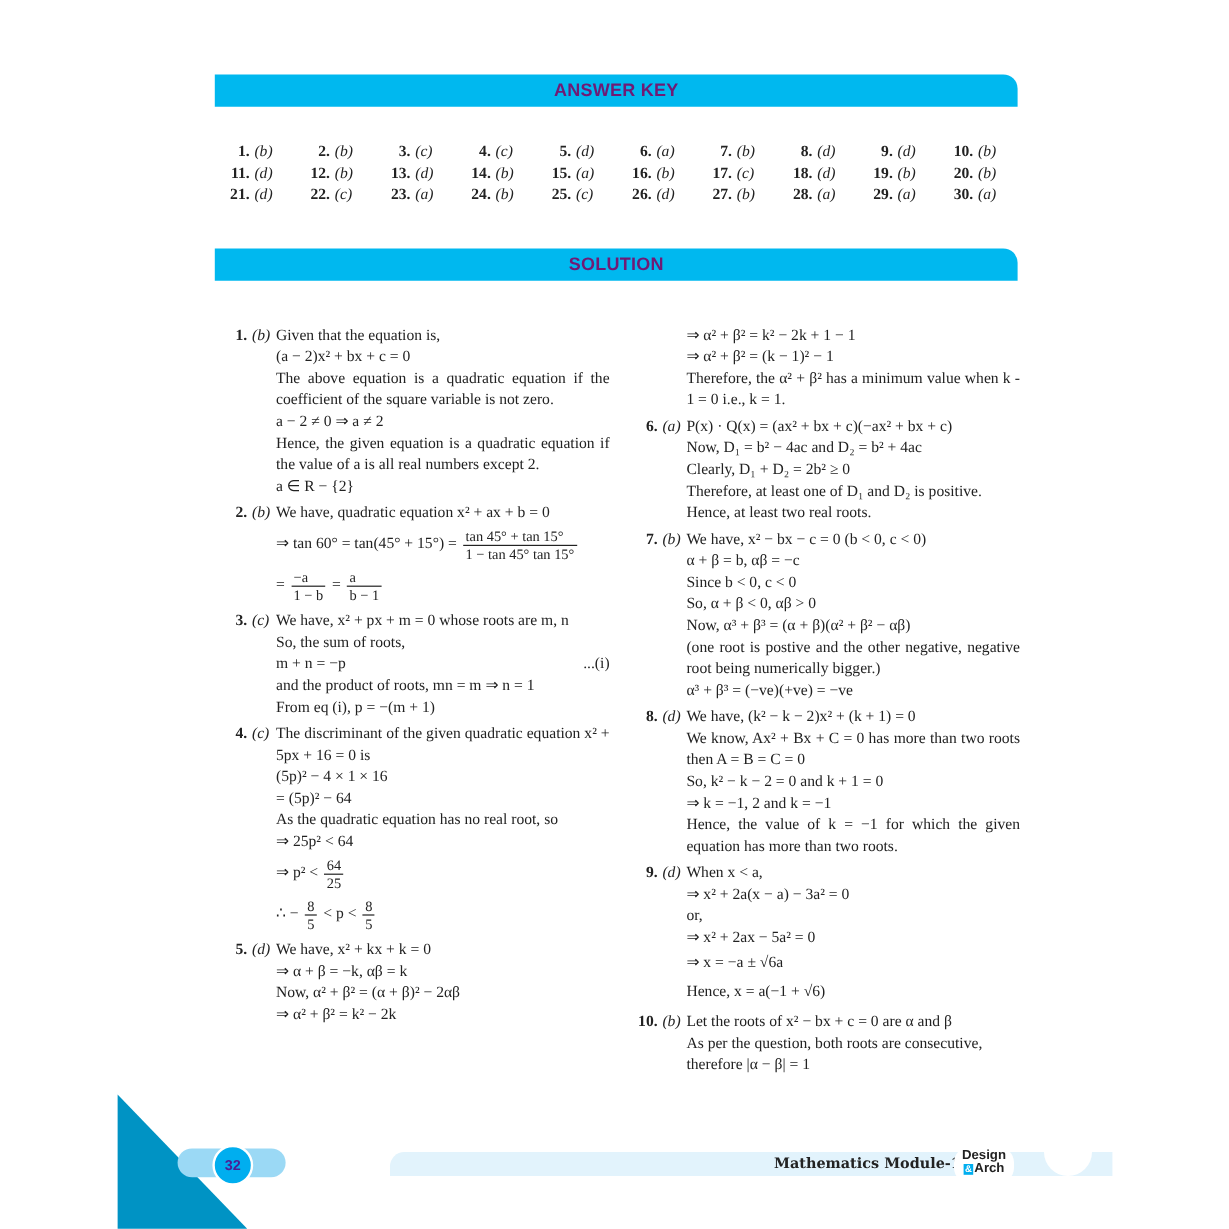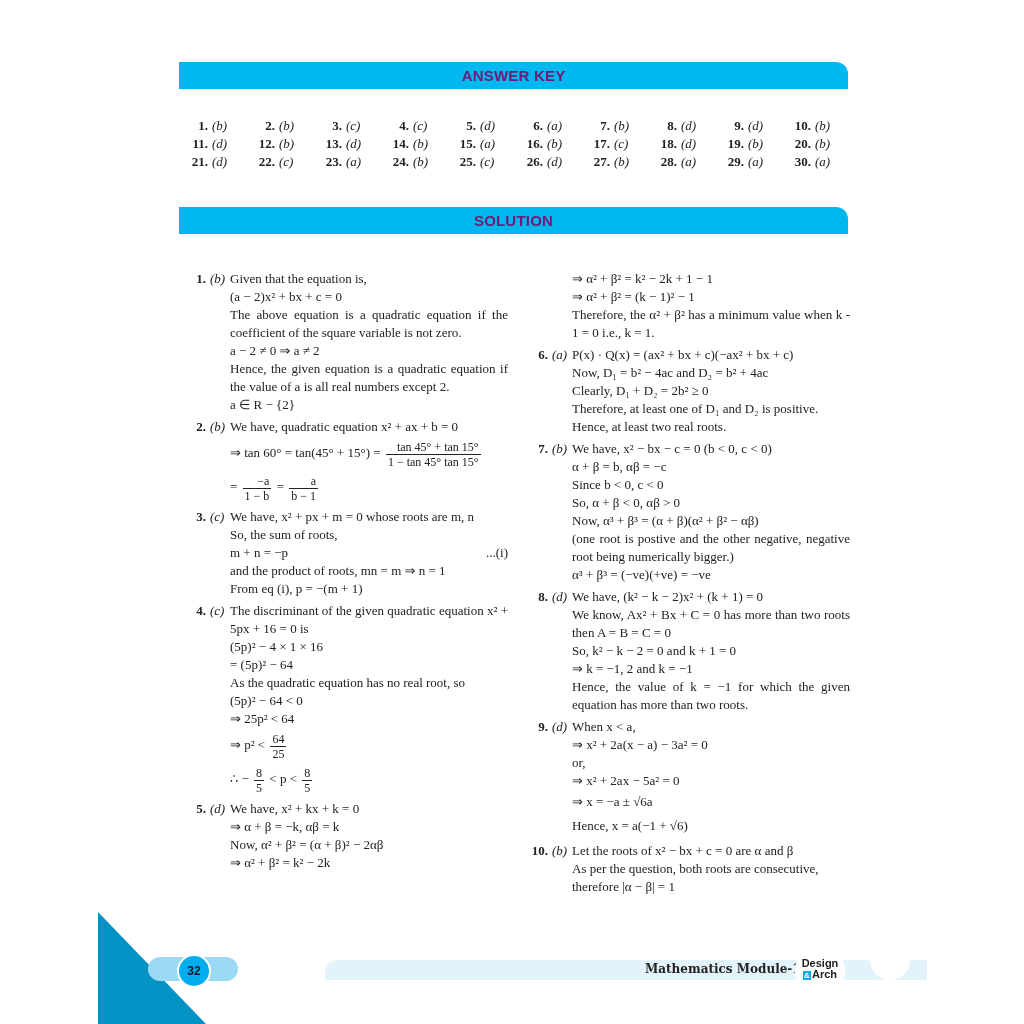--- a/index.html
+++ b/index.html
@@ -17,30 +17,30 @@
   .ak-ans { font-style:italic; }
   .col { position:absolute; top:270px; width:320px; font-size:13px; line-height:18px; }
   #col-left { left:188px; }
   #col-right { left:530px; }
   .q { position:relative; padding-left:42px; margin-bottom:4px; }
   .qn { position:absolute; left:0; top:0; font-weight:bold; width:18px; text-align:right; }
   .qa { position:absolute; left:22px; top:0; font-style:italic; }
   .ln { display:block; }
   .just { text-align:justify; text-align-last:left; }
   .cont { padding-left:42px; }
-  .frac { display:inline-block; vertical-align:middle; text-align:right; font-size:12px; line-height:14px; margin:0 2px; }
+  .frac { display:inline-block; vertical-align:middle; text-align:left; font-size:12px; line-height:14px; margin:0 2px; }
   .frac .nu { display:block; border-bottom:1px solid #222; padding:0 2px; }
   .frac .de { display:block; padding:0 2px; }
   .eqline { display:block; height:34px; line-height:34px; }
   .right-tag { float:right; }
   .corner { position:absolute; left:98px; top:912px; width:0; height:0;
             border-left:108px solid #0093c4; border-top:112px solid transparent; }
   .pg-pill { position:absolute; left:148px; top:957px; width:90px; height:24px; background:#9bd9f5; border-radius:12px; }
   .pg-circle { position:absolute; left:177px; top:954px; width:30px; height:30px; border-radius:50%;
-               background:#00aeef; border:2px solid #fff; color:#0f172a; font-family:"Liberation Sans", sans-serif;
+               background:#00aeef; border:2px solid #fff; color:#4c1d95; font-family:"Liberation Sans", sans-serif;
                font-weight:bold; font-size:12px; text-align:center; line-height:30px; }
   .foot-band { position:absolute; left:325px; top:960px; width:602px; height:20px; background:#e2f3fc;
                border-top-left-radius:12px; }
   .foot-title { position:absolute; left:645px; top:962px; font-family:"DejaVu Serif", serif; font-weight:bold; font-size:12px; color:#222; }
   .logo { position:absolute; left:795px; top:955px; width:50px; height:32px; background:#fff; border-radius:14px;
           font-family:"Liberation Sans", sans-serif; font-weight:bold; font-size:11px; line-height:11px; text-align:center; color:#222; padding-top:3px; box-sizing:border-box; }
   .logo .amp { display:inline-block; background:#00aeef; color:#fff; font-size:8px; width:8px; line-height:9px; margin-right:1px; }
   .notch { position:absolute; left:870px; top:960px; width:40px; height:20px; background:#fff; border-radius:0 0 20px 20px; }
 </style>
 </head>
@@ -127,21 +127,20 @@
     <span class="ln">From eq (i), p = −(m + 1)</span>
   </div>
 
   <div class="q">
     <span class="qn">4.</span>
     <span class="qa">(c)</span>
     <span class="ln just">The discriminant of the given quadratic equation x² + 5px + 16 = 0 is</span>
     <span class="ln">(5p)² − 4 × 1 × 16</span>
     <span class="ln">= (5p)² − 64</span>
     <span class="ln">As the quadratic equation has no real root, so</span>
-    <span class="ln">(5p)² − 64 &lt; 0</span>
     <span class="ln">⇒ 25p² &lt; 64</span>
     <span class="eqline">
       <span>⇒ p² &lt;</span>
       <span class="frac"><span class="nu">64</span><span class="de">25</span></span>
     </span>
     <span class="eqline">
       <span>∴ −</span>
       <span class="frac"><span class="nu">8</span><span class="de">5</span></span>
       <span>&lt; p &lt;</span>
       <span class="frac"><span class="nu">8</span><span class="de">5</span></span>

